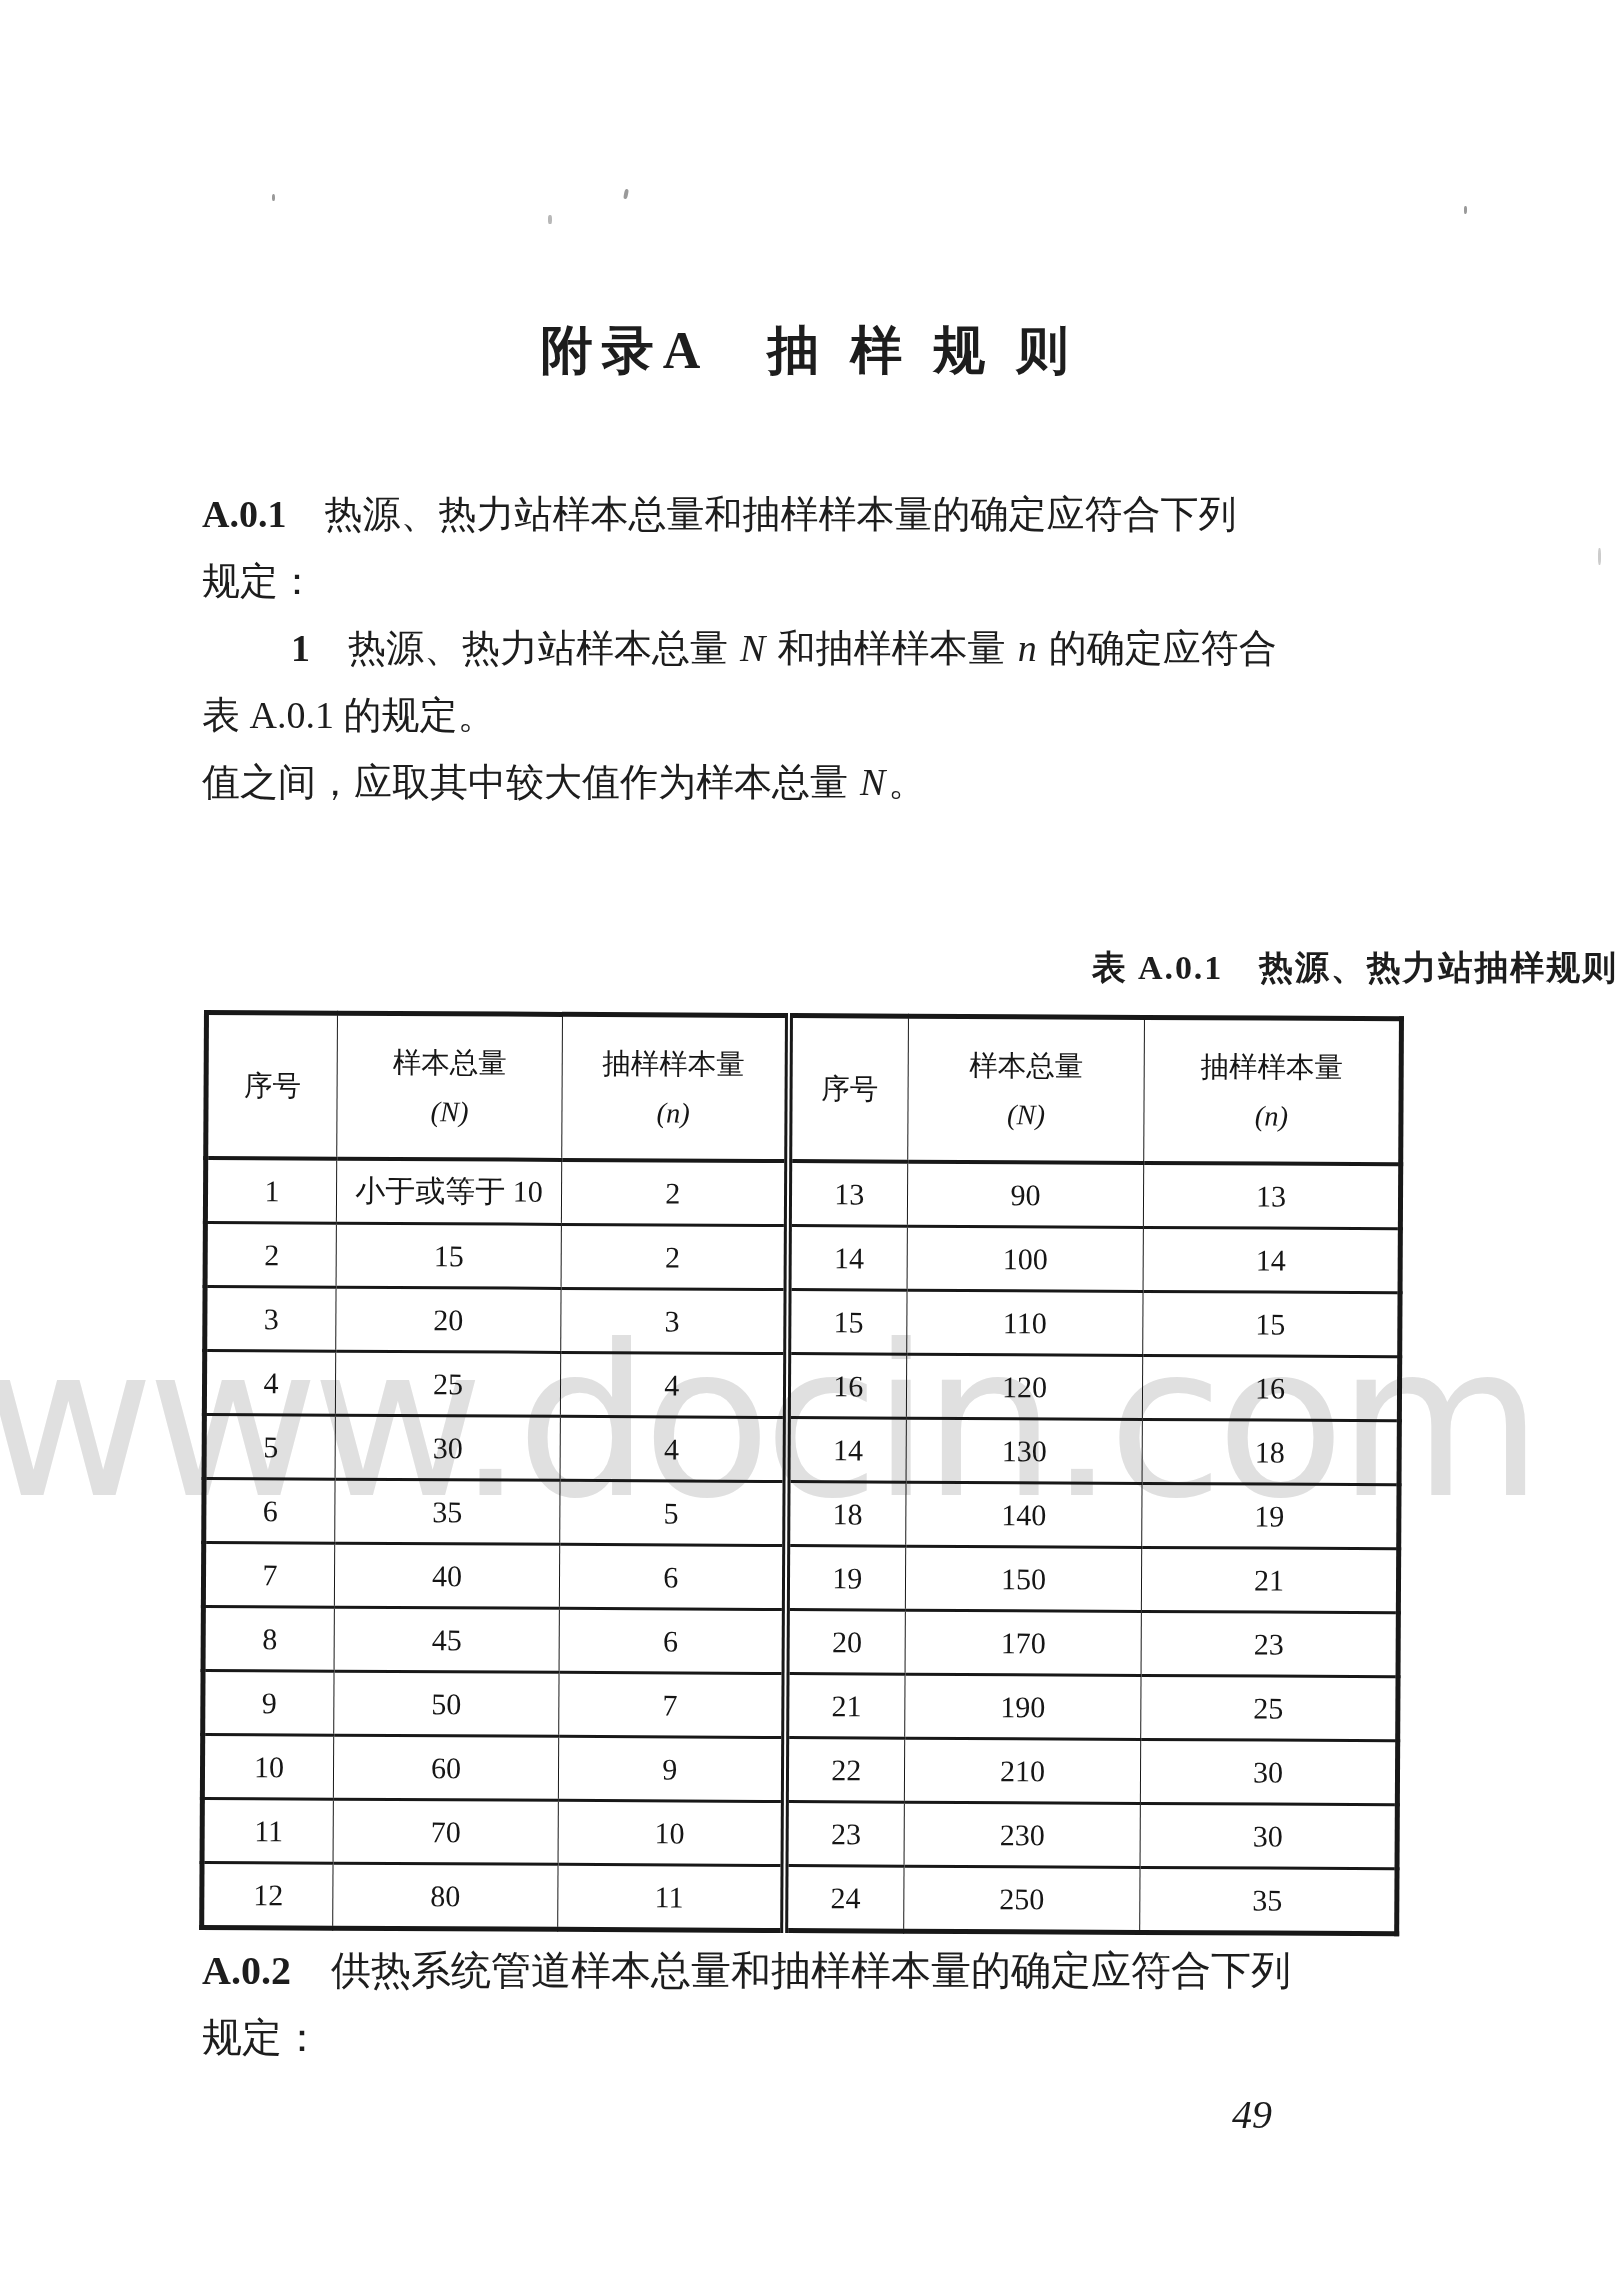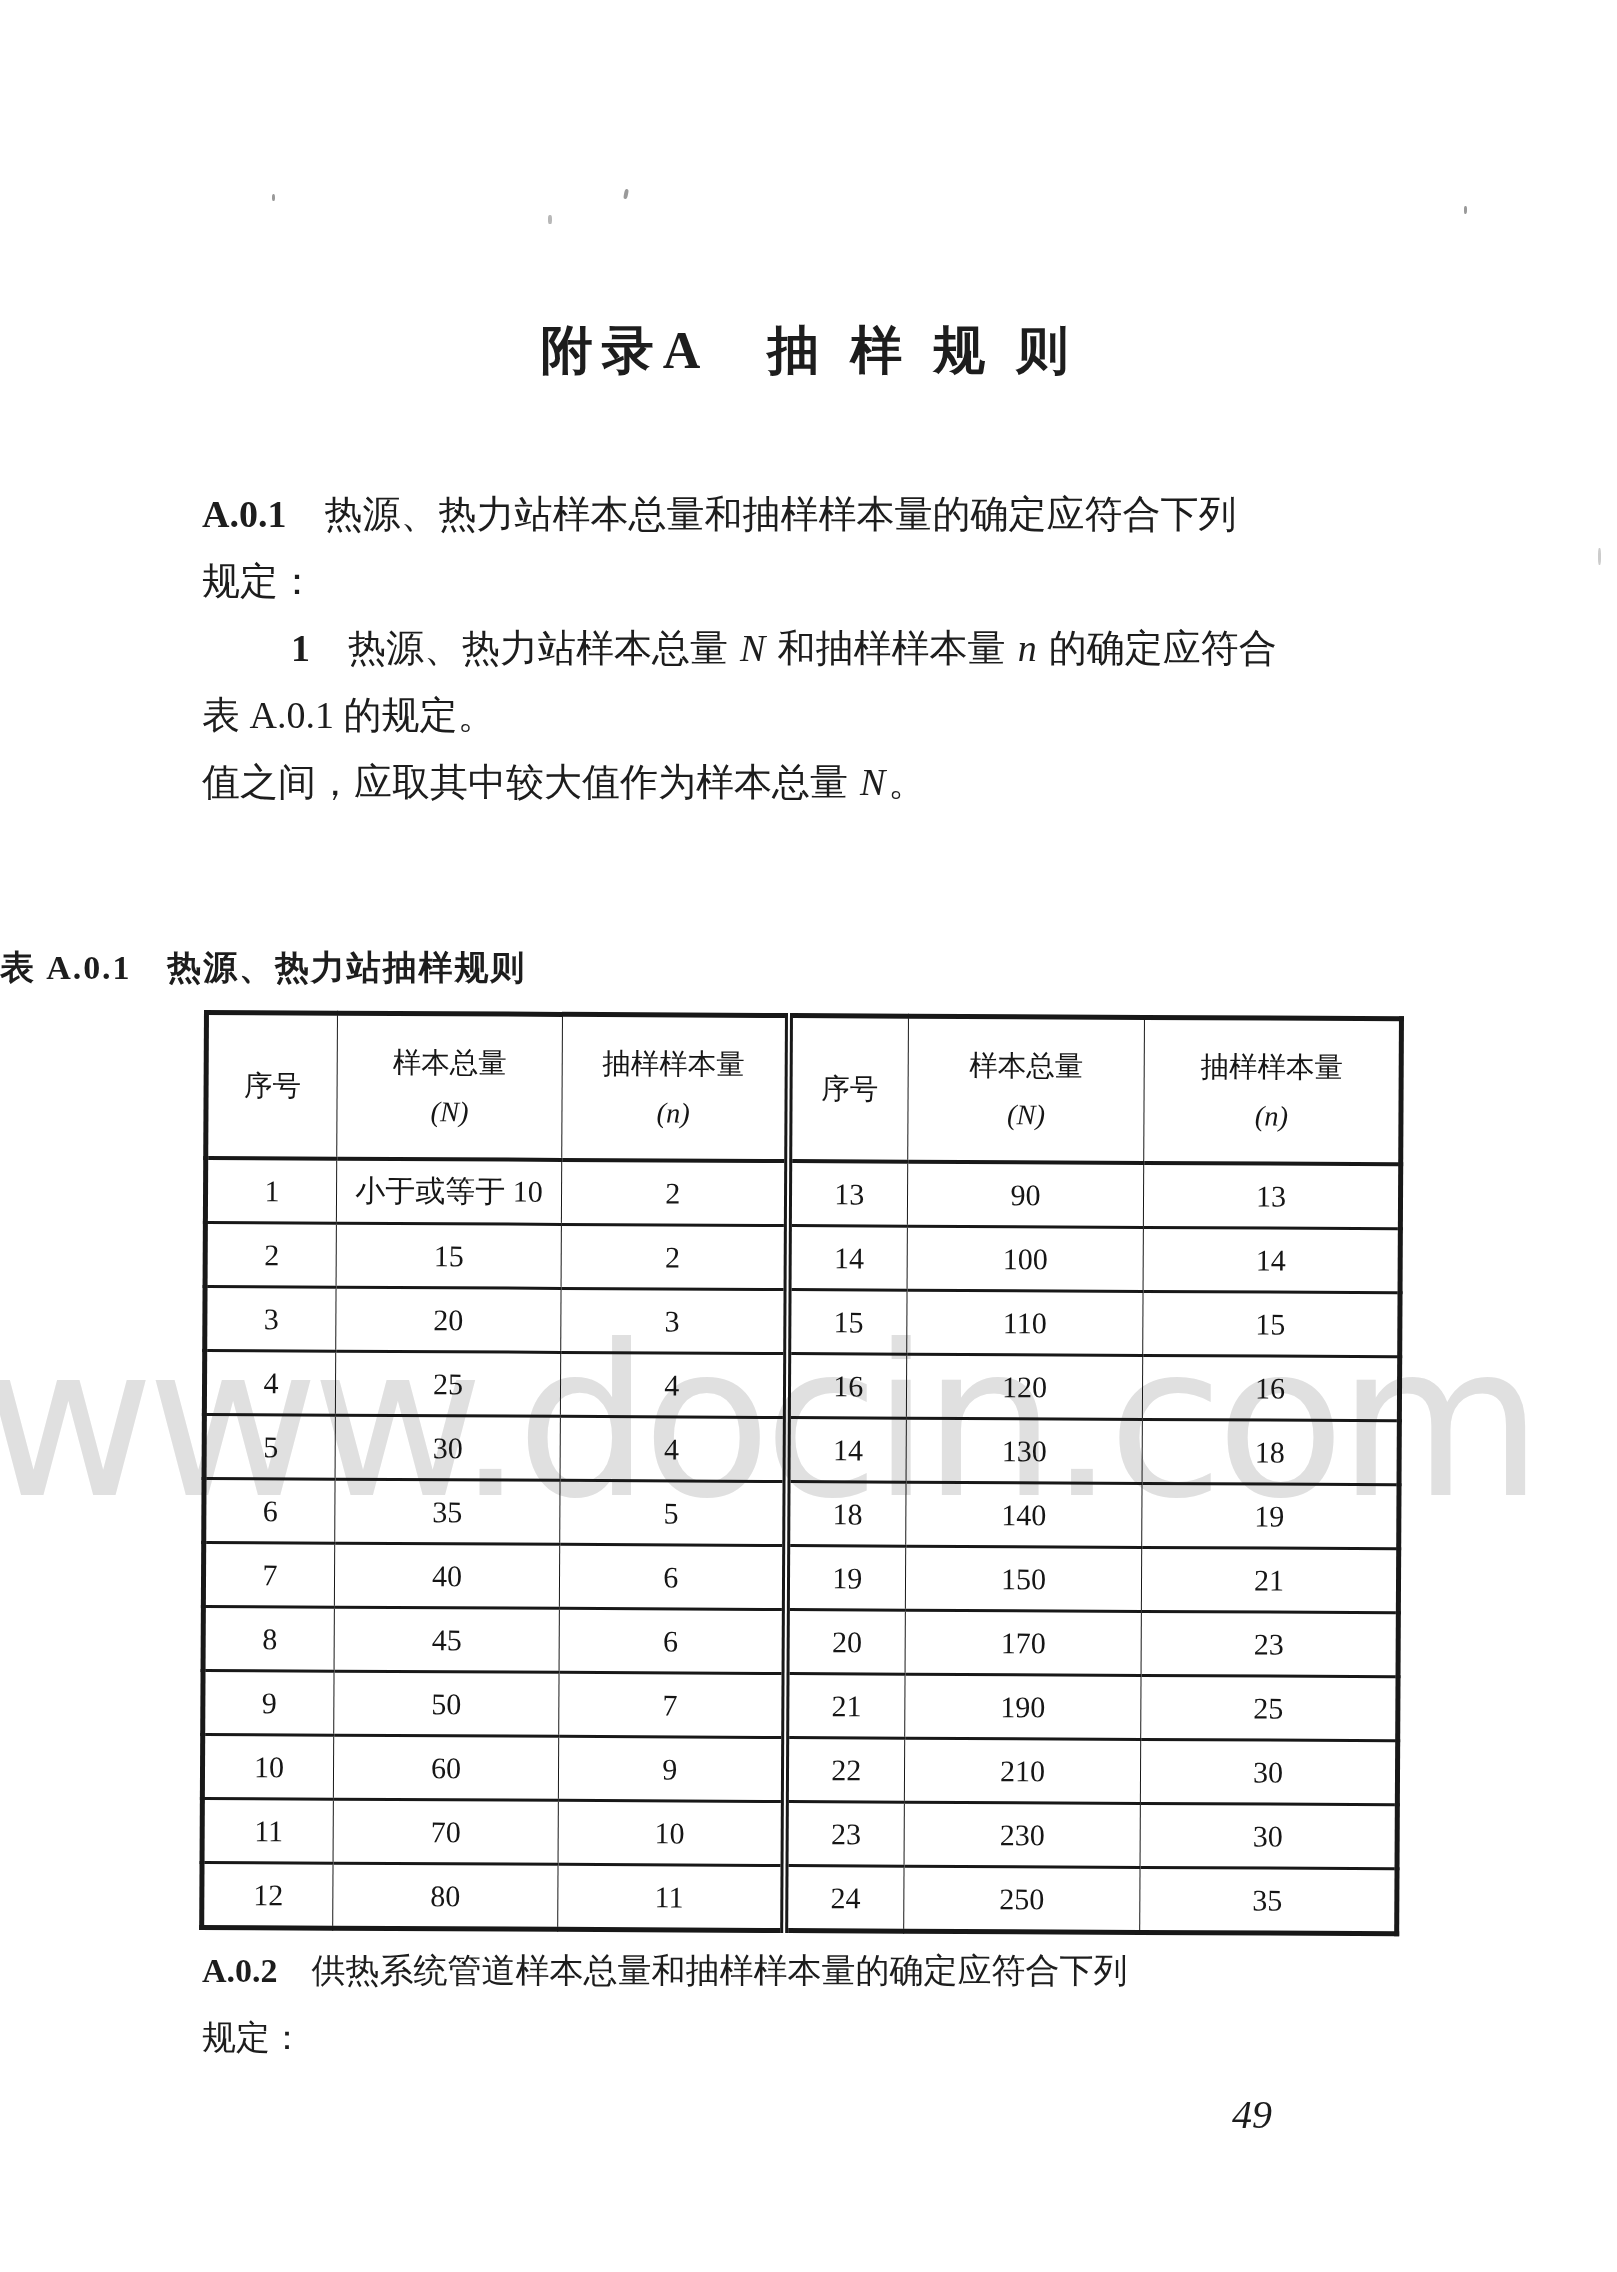--- a/index.html
+++ b/index.html
@@ -14,28 +14,28 @@
     font-size:211px;line-height:214px;letter-spacing:-7.8px;white-space:nowrap;
     color:#c7c7c7;opacity:.55;z-index:0;
   }
   
   .title{
     position:absolute;top:316px;left:0;width:100%;margin:0;text-align:center;
     font-size:52px;font-weight:700;letter-spacing:9px;z-index:2;
   }
   
   .body-a01{position:absolute;top:481px;left:202px;width:1219px;font-size:38px;z-index:2;}
-  .body-a02{position:absolute;top:1937px;left:202px;width:1232px;font-size:34px;z-index:2;}
+  .body-a02{position:absolute;top:1937px;left:202px;width:1232px;font-size:40px;z-index:2;}
   .line{height:67px;line-height:67px;white-space:nowrap;}
   .line.indent{text-indent:89px;}
   .bold{font-weight:700;}
   .italic{font-style:italic;padding:0 2.6px;}
   
   .tbl-caption{
-    position:absolute;top:945px;left:0;width:100%;text-align:left;
+    position:absolute;top:945px;left:0;width:100%;text-align:right;
     font-size:34px;font-weight:700;letter-spacing:1.9px;z-index:2;
   }
   
   .sample-table{
     position:absolute;left:204px;top:1010px;width:1194px;table-layout:fixed;
     border-collapse:collapse;z-index:1;background:transparent;
     transform:rotate(0.3deg);transform-origin:0 0;
     font-size:30px;color:#161616;
   }
   .sample-table th,.sample-table td{

